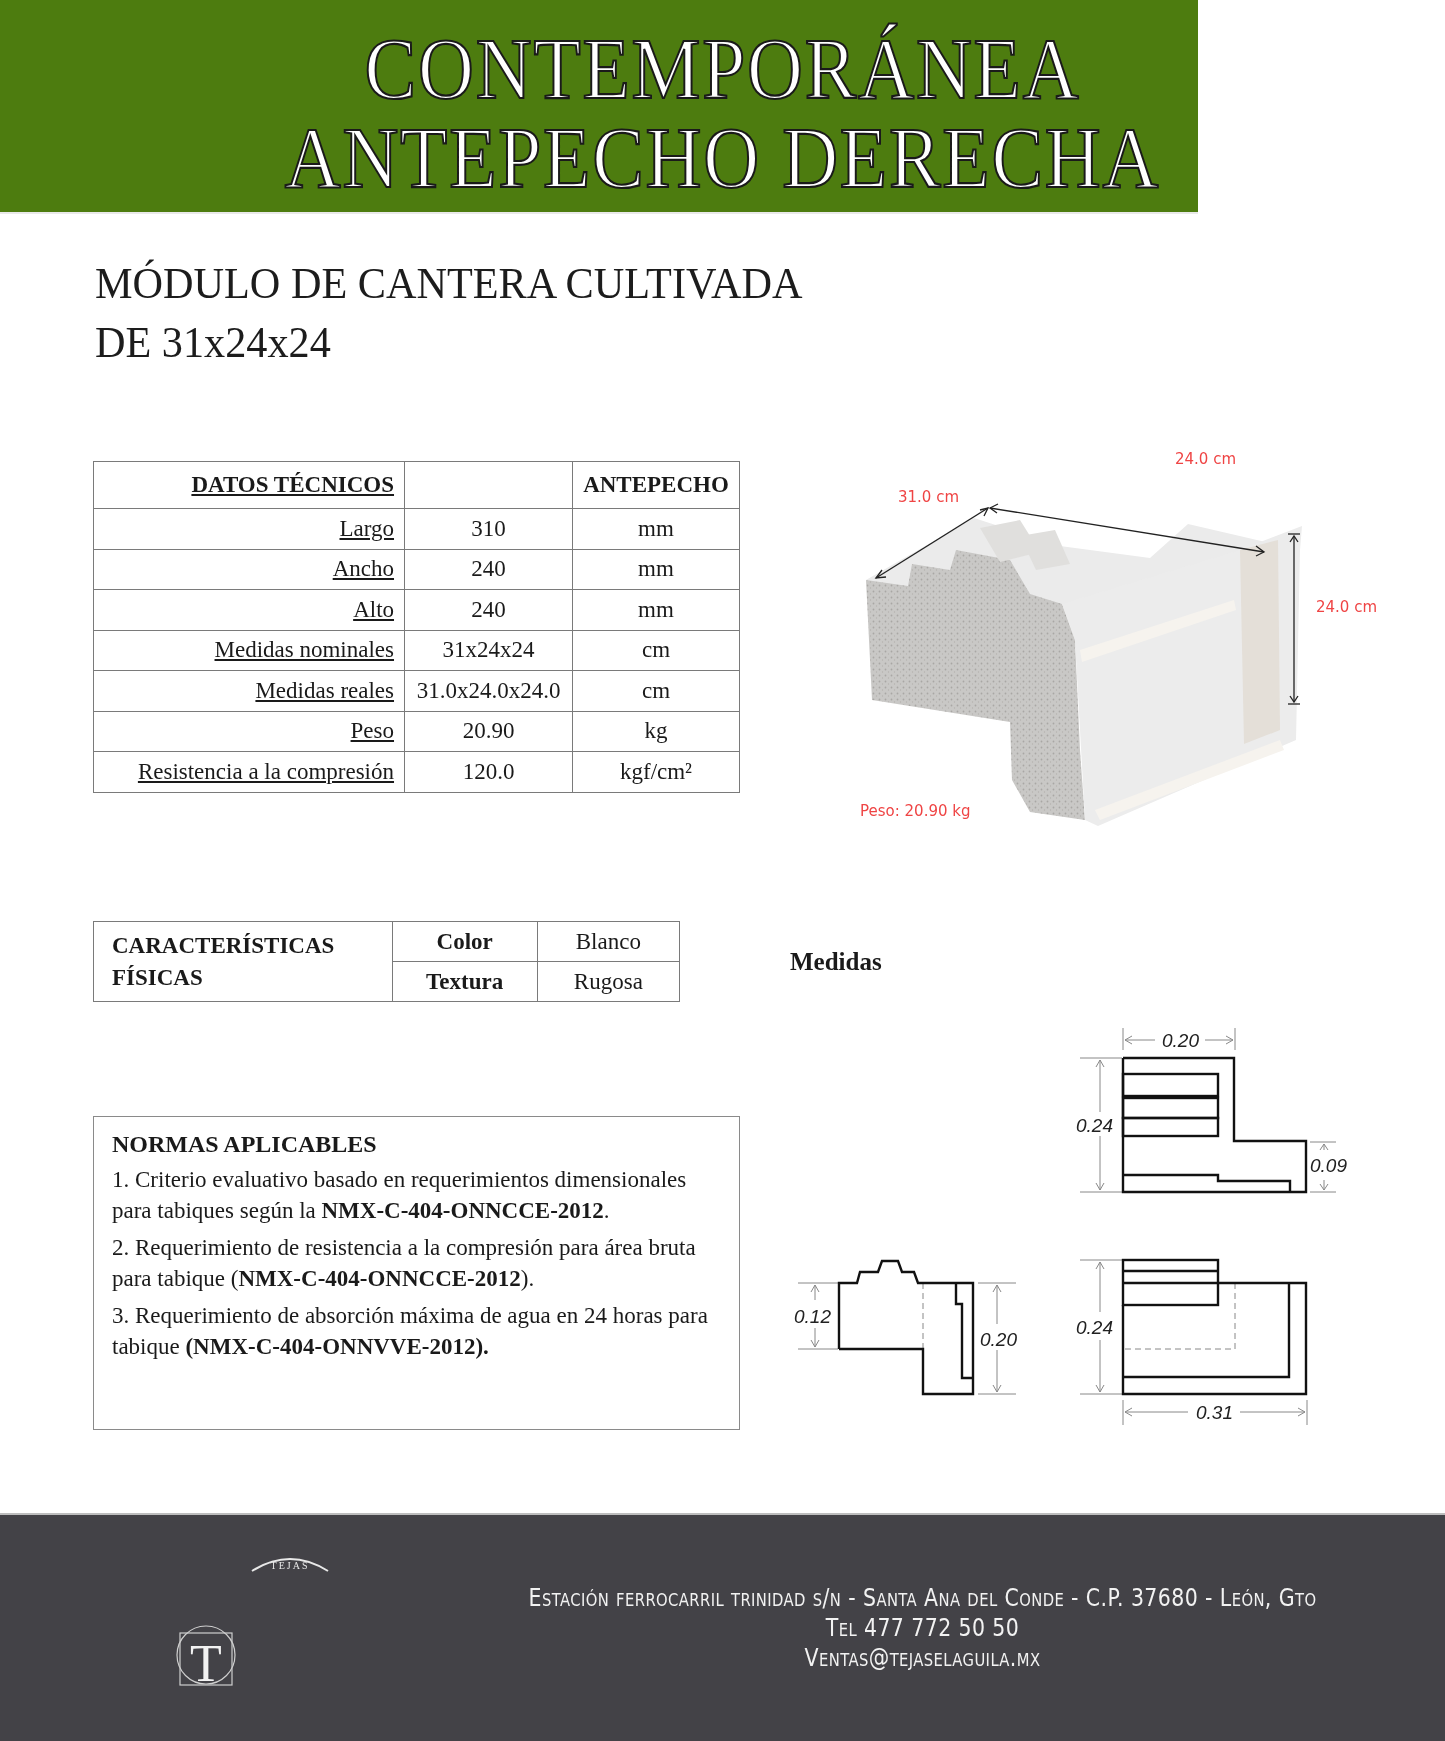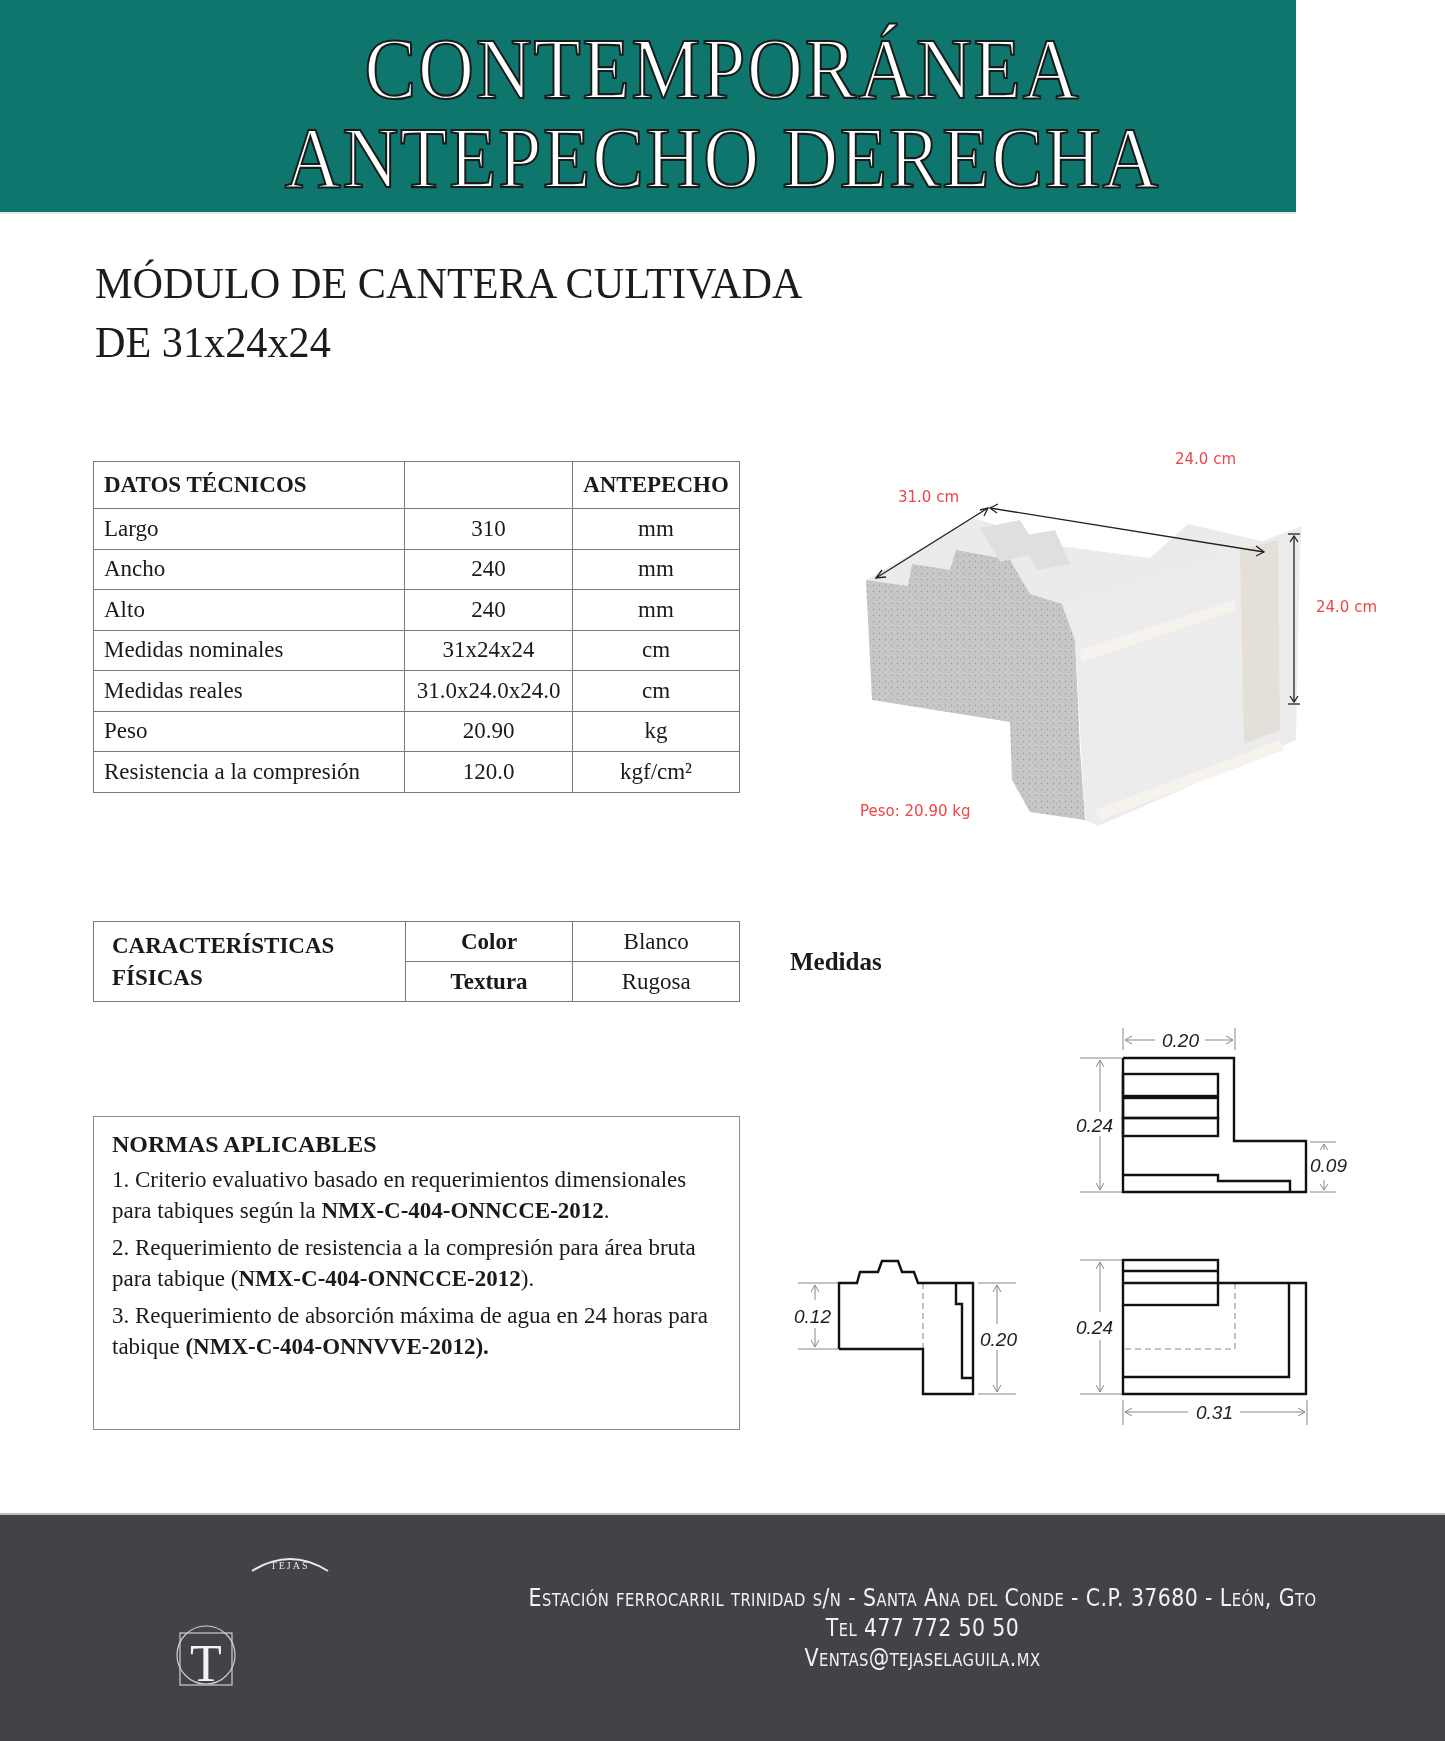--- a/index.html
+++ b/index.html
@@ -1,21 +1,21 @@
 <!DOCTYPE html>
 <html><head>
 <meta charset="utf-8">
 <style>
   * { box-sizing: border-box; margin: 0; padding: 0; }
   html, body { width: 1445px; height: 1741px; background: #ffffff; overflow: hidden; }
   body { position: relative; font-family: "Liberation Serif", serif; color: #1a1a1a; }
 
   .header-band {
-    position: absolute; left: 0; top: 0; width: 1296px; height: 214px;
-    background: #0f766e; border-bottom: 2px solid #e9e9e9;
+    position: absolute; left: 0; top: 0; width: 1198px; height: 214px;
+    background: #4d7c0f; border-bottom: 2px solid #e9e9e9;
   }
   .header-title {
     position: absolute; left: 0; width: 1445px; text-align: center;
     font-family: "Liberation Serif", serif; font-size: 86px; letter-spacing: 2px;
     color: #ffffff; -webkit-text-stroke: 2.2px #1a1a1a; line-height: 1;
     transform: scaleX(0.9);
   }
   .header-title.l1 { top: 26px; }
   .header-title.l2 { top: 115px; }
 
@@ -25,25 +25,25 @@
   }
   .subtitle.l1 { top: 262px; }
   .subtitle.l2 { top: 321px; }
 
   table { border-collapse: collapse; position: absolute; }
   td { border: 1.5px solid #7a7a7a; font-size: 23px; color: #1a1a1a; }
 
   .tech-table { left: 93px; top: 461px; width: 647px; }
   .tech-table td { height: 40.5px; padding: 0 10px; }
   .tech-table tr.head td { height: 47px; font-weight: bold; }
-  .tech-table td.c1 { width: 312px; text-align: left; }
+  .tech-table td.c1 { width: 312px; text-align: right; text-decoration: underline; }
   .tech-table td.c2 { width: 168px; text-align: center; }
   .tech-table td.c3 { width: 167px; text-align: center; }
 
-  .phys-table { left: 93px; top: 921px; width: 647px; }
+  .phys-table { left: 93px; top: 921px; width: 587px; }
   .phys-table td { height: 40px; }
   .phys-table td.label { width: 312px; font-weight: bold; padding: 0 18px; line-height: 32px; vertical-align: middle; }
   .phys-table td.key { width: 168px; text-align: center; font-weight: bold; }
   .phys-table td.val { width: 167px; text-align: center; }
 
   .medidas-label { position: absolute; left: 790px; top: 948px; font-size: 25px; font-weight: bold; }
 
   .normas-box {
     position: absolute; left: 93px; top: 1116px; width: 647px; height: 314px;
     border: 1.5px solid #8a8a8a; padding: 14px 18px;

